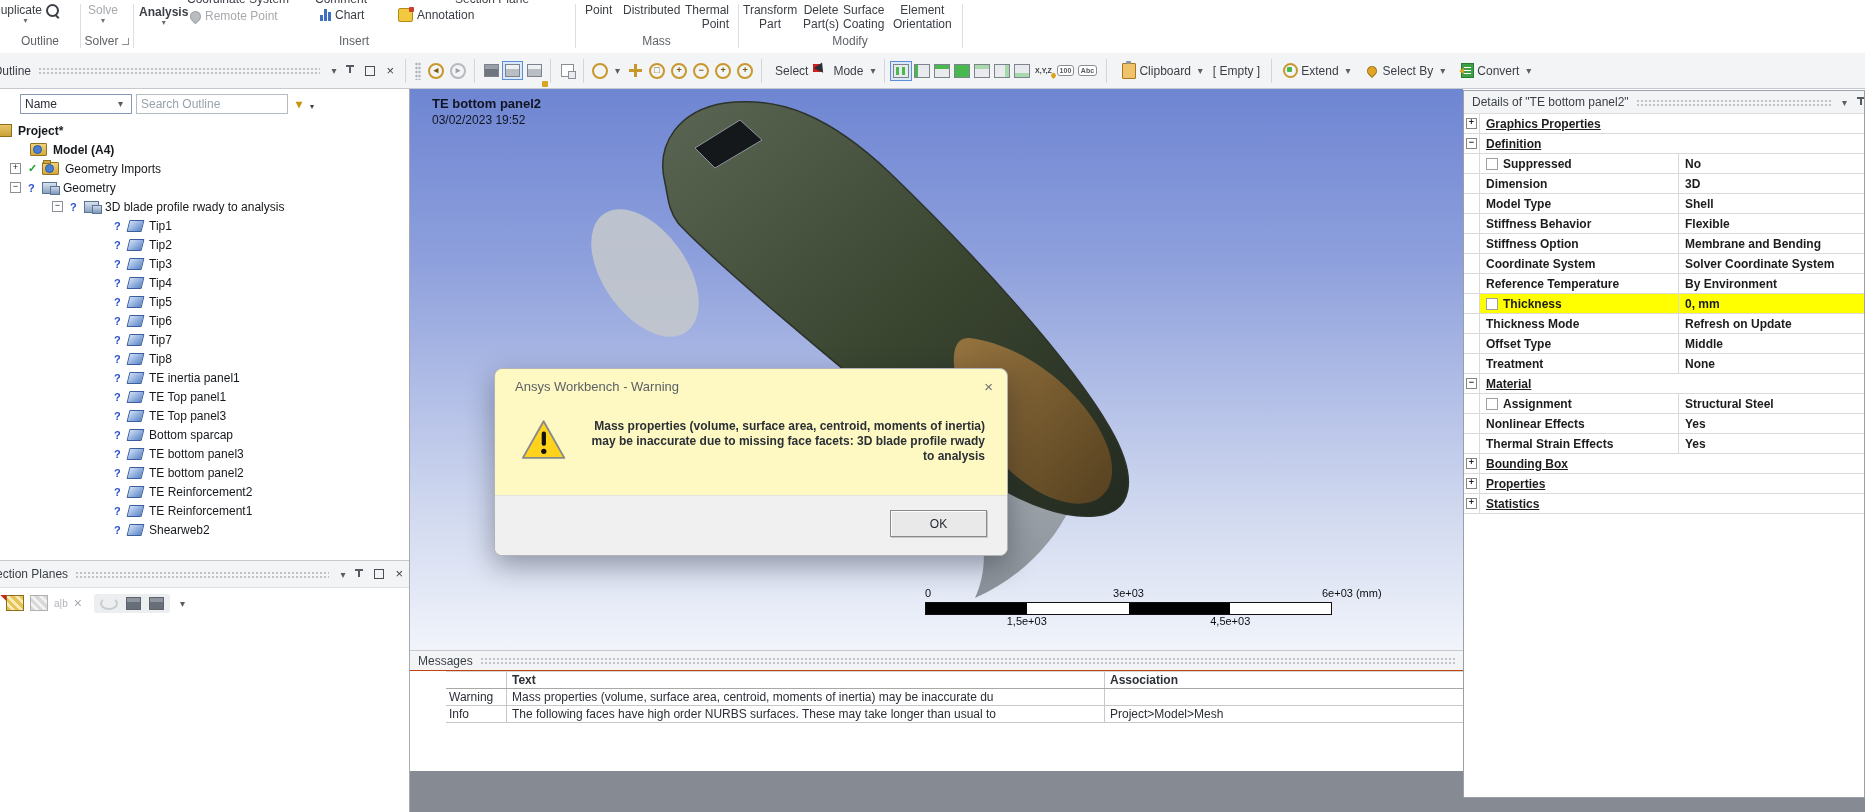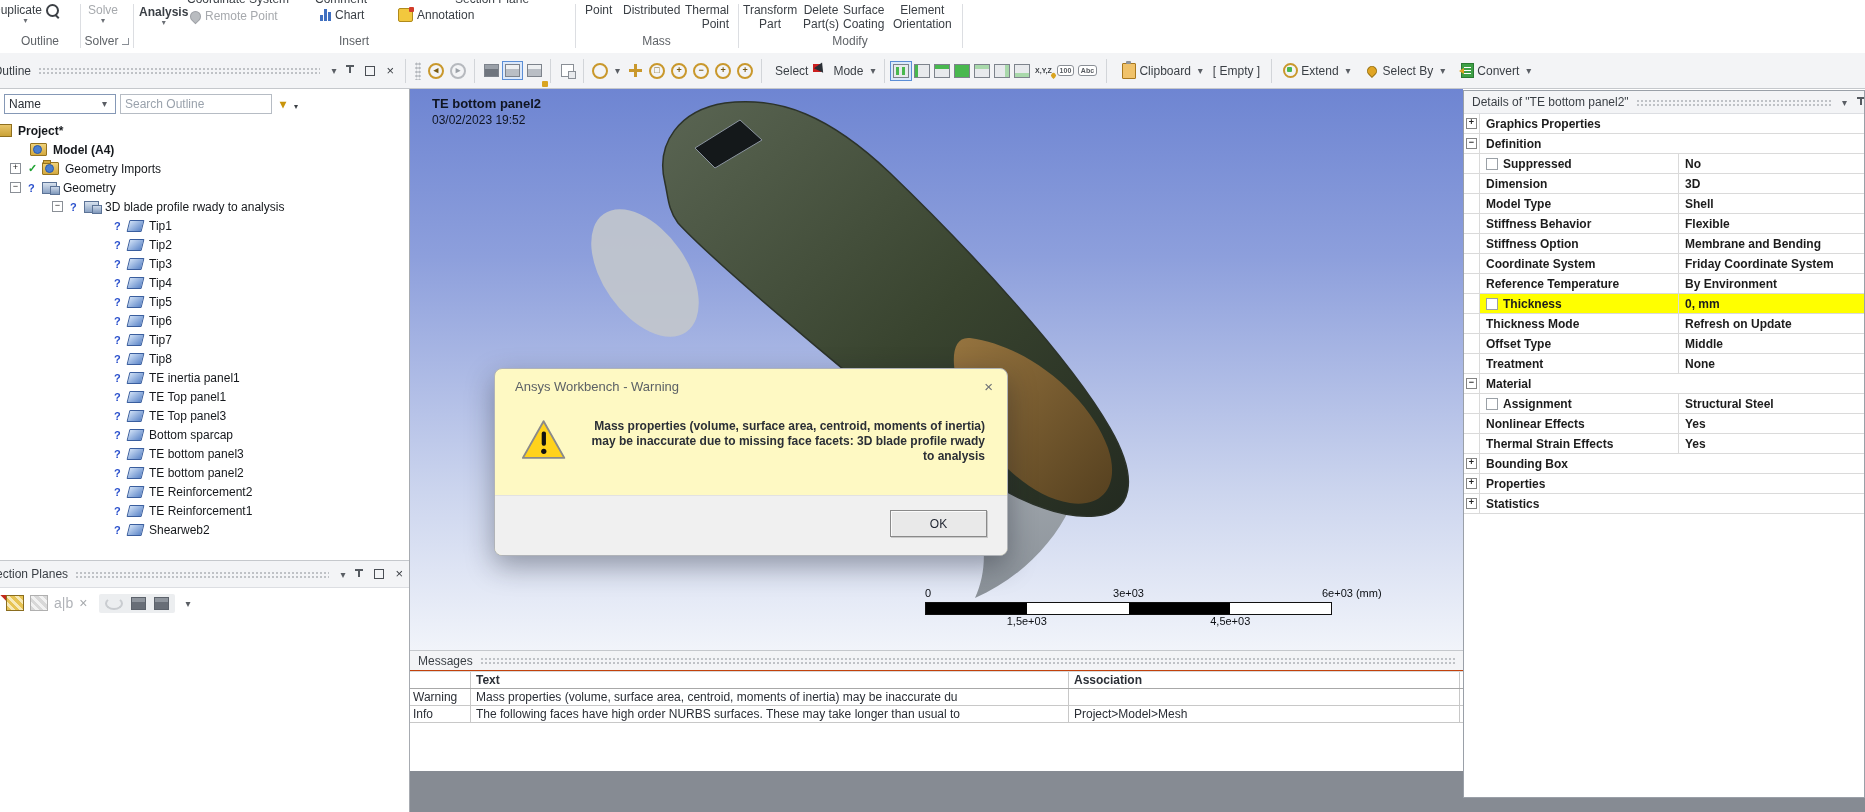--- a/index.html
+++ b/index.html
@@ -72,21 +72,21 @@
   .clip-ic{width:12px;height:14px;background:#f0c26a;border:1px solid #a8781e;border-radius:1px;position:relative;}
   .clip-ic::before{content:"";position:absolute;left:3px;top:-3px;width:5px;height:3px;background:#8f949b;border-radius:1px;}
   .ext-ic{width:11px;height:11px;border:2px solid #c9982c;border-radius:50%;position:relative;}
   .ext-ic::after{content:"";position:absolute;left:2px;top:2px;width:5px;height:5px;background:#49b84f;border-radius:1px;}
   .goldpin{width:8px;height:8px;border-radius:50% 50% 50% 0;background:#e0a524;border:1px solid #9a7210;transform:rotate(-45deg);margin:0 3px;}
   .conv-ic{width:11px;height:13px;background:#3fa046;border:1px solid #2a7a32;position:relative;margin-left:6px;}
   .conv-ic::before{content:"";position:absolute;left:2px;top:3px;width:7px;height:1px;background:#fff;box-shadow:0 3px 0 #fff,0 6px 0 #fff;}
   .conv-ic::after{content:"";position:absolute;left:-6px;top:4px;border:3px solid transparent;border-right:5px solid #d9a420;}
   
   #outline-panel{position:absolute;left:0;top:88px;width:410px;height:472px;background:#fff;border-right:1px solid #a7abb1;box-sizing:border-box;z-index:2;}
-  #filter-row{display:flex;align-items:center;height:27px;padding:2px 4px;gap:4px;}
+  #filter-row{display:flex;align-items:center;height:27px;padding:2px 20px;gap:4px;}
   .namebox{width:112px;height:20px;border:1px solid #8598b6;background:#fff;display:flex;align-items:center;justify-content:space-between;padding:0 4px;box-sizing:border-box;}
   .searchbox{width:152px;height:20px;border:1px solid #b6bcc4;box-sizing:border-box;font-family:"Liberation Sans",sans-serif;font-size:12px;color:#3a3f45;padding:0 4px;}
   .searchbox::placeholder{color:#9aa2ac;}
   .goldchev{color:#c8940a;font-size:12px;font-weight:700;margin-left:4px;}
   .tinychev{color:#3c4046;font-size:8px;margin-left:4px;margin-top:6px;}
   #tree{margin-top:2px;}
   .trow{display:flex;align-items:center;height:19px;white-space:nowrap;}
   .exp{width:9px;height:9px;border:1px solid #8a8f96;background:#fff;font-size:9px;line-height:7px;text-align:center;color:#222;flex:none;margin-right:7px;}
   .exp:empty{visibility:hidden;border:none;width:0;margin-right:0;}
   .tst{flex:none;font-weight:700;font-size:11px;color:#2a50cc;margin-right:4px;width:10px;}
@@ -107,21 +107,21 @@
   .i-surface .ticon{width:13px;height:10px;background:linear-gradient(135deg,#cfe0f6,#5d86c8);border:1px solid #3a5e9e;transform:skewX(-14deg);border-radius:1px;}
   
   #section-panel{position:absolute;left:0;top:560px;width:410px;height:252px;background:#fff;border-right:1px solid #a7abb1;box-sizing:border-box;z-index:2;}
   #section-header{height:26px;display:flex;align-items:center;background:#f3f4f6;border-top:1px solid #c5c8cc;border-bottom:1px solid #dcdee2;padding-left:2px;overflow:hidden;}
   #section-header .phdr-title{margin-left:-14px;}
   #section-toolbar{display:flex;align-items:center;height:30px;padding-left:6px;gap:6px;}
   .sp-ic{width:16px;height:14px;flex:none;}
   .sp-new{background:repeating-linear-gradient(45deg,#e7c353 0 3px,#f7e9b8 3px 6px);border:1px solid #8a6d1f;position:relative;}
   .sp-new::after{content:"";position:absolute;left:-5px;top:-5px;border:4px solid transparent;border-bottom-color:#c22a1a;transform:rotate(45deg);}
   .sp-edit{background:repeating-linear-gradient(45deg,#d8d8d8 0 3px,#f2f2f2 3px 6px);border:1px solid #b0b0b0;}
-  .sp-label{font-size:14px;color:#b0b3b8;width:auto;}
+  .sp-label{font-size:10px;color:#b0b3b8;width:auto;}
   .sp-x{color:#a6a9ad;font-size:14px;}
   .sp-group{display:flex;align-items:center;gap:8px;background:#eceef0;padding:3px 6px;margin-left:6px;border-radius:2px;}
   .sp-swirl{width:14px;height:9px;border-radius:50%;border:2px solid #c9ccd0;border-top-color:transparent;}
   .sp-cube{width:13px;height:11px;background:linear-gradient(180deg,#8f959d 0 4px,#686e77 4px);border:1px solid #5c626b;}
   
   #viewport{position:absolute;left:410px;top:88px;width:1053px;height:562px;background:linear-gradient(180deg,#6e85d2 0%,#8d9fdc 30%,#ccd5ee 72%,#f1f4fa 100%);overflow:hidden;z-index:1;}
   #vp-annot{position:absolute;left:22px;top:8px;color:#101522;line-height:16px;}
   #vp-annot .t1{font-weight:700;font-size:13px;}
   #vp-annot .t2{font-size:12px;}
   #ruler{position:absolute;left:515px;top:514px;width:407px;}
@@ -141,29 +141,29 @@
   #dialog .dfooter{height:60px;background:#f0f0f0;border-top:1px solid #e2e2e2;display:flex;align-items:flex-start;justify-content:flex-end;padding:14px 20px 0 0;box-sizing:border-box;}
   #ok-btn{width:95px;height:25px;background:#e9e9e9;border:1px solid #8a8a8a;box-shadow:inset 1px 1px 0 #fbfbfb,1px 1px 0 #c9c9c9;font-size:12px;color:#1f2430;display:flex;align-items:center;justify-content:center;}
   
   #details-panel{position:absolute;left:1463px;top:90px;width:402px;height:708px;background:#fff;border:1px solid #9aa0a8;box-sizing:border-box;z-index:20;overflow:hidden;}
   #details-header{height:22px;display:flex;align-items:center;background:#f3f4f6;border-bottom:1px solid #dcdee2;padding:0 2px 0 8px;overflow:hidden;}
   .drow{display:flex;align-items:center;height:19px;border-bottom:1px solid #dadada;font-weight:600;font-size:12px;color:#1c1c1c;}
   .dgut{width:15px;align-self:stretch;border-right:1px solid #dadada;display:flex;align-items:center;justify-content:center;flex:none;}
   .dexp{width:9px;height:9px;border:1px solid #848484;background:#fff;font-size:9px;line-height:7px;text-align:center;color:#222;}
   .dexp:empty{display:none;}
   .dlab{width:198px;display:flex;align-items:center;gap:5px;padding-left:6px;align-self:stretch;box-sizing:border-box;flex:none;}
-  .cat .dlab{width:auto;flex:1;font-weight:700;}
+  .cat .dlab{width:auto;flex:1;font-weight:700;text-decoration:underline;}
   .dval{flex:1;padding-left:6px;display:flex;align-items:center;align-self:stretch;border-left:1px solid #dadada;}
   .hl .dlab,.hl .dval{background:#ffff00;}
   .dcb{display:none;width:10px;height:10px;border:1px solid #9aa0a6;background:#fff;flex:none;}
   .cb .dcb{display:inline-block;}
   
   #messages-panel{position:absolute;left:410px;top:650px;width:1053px;height:120px;background:#fff;border-top:1px solid #c5c8cc;z-index:1;}
   #messages-header{height:19px;display:flex;align-items:center;background:#f3f4f6;border-bottom:1px solid #c2410c;padding-left:8px;}
-  .mhead,.mrow{display:flex;height:16px;align-items:center;font-size:12px;}
+  .mhead,.mrow{display:flex;height:16px;align-items:center;font-size:12px;margin-left:36px;}
   .mhead{font-weight:700;}
   .mtag{width:57px;flex:none;padding-left:3px;border-right:1px solid #c8c8c8;align-self:stretch;display:flex;align-items:center;overflow:hidden;white-space:nowrap;}
   .mtext{width:592px;flex:none;padding-left:5px;border-right:1px solid #c8c8c8;align-self:stretch;display:flex;align-items:center;overflow:hidden;white-space:nowrap;}
   .massoc{width:385px;flex:none;padding-left:5px;border-right:1px solid #c8c8c8;align-self:stretch;display:flex;align-items:center;overflow:hidden;white-space:nowrap;}
   .mts{flex:1;padding-left:5px;overflow:hidden;white-space:nowrap;align-self:stretch;display:flex;align-items:center;}
   .mrow{border-bottom:1px solid #c8c8c8;}
   .mhead{border-bottom:1px solid #a8a8a8;border-top:1px solid #d8d8d8;}
   
   #bottom-strip{position:absolute;left:410px;top:770px;width:1455px;height:42px;background:#868b93;z-index:0;}
 </style>
@@ -632,21 +632,21 @@
         <span class="dlab">
           <span>Stiffness Option</span>
         </span>
         <span class="dval">Membrane and Bending</span>
       </div>
       <div class="drow prop">
         <span class="dgut"></span>
         <span class="dlab">
           <span>Coordinate System</span>
         </span>
-        <span class="dval">Friday Coordinate System</span>
+        <span class="dval">Solver Coordinate System</span>
       </div>
       <div class="drow prop">
         <span class="dgut"></span>
         <span class="dlab">
           <span>Reference Temperature</span>
         </span>
         <span class="dval">By Environment</span>
       </div>
       <div class="drow prop cb hl">
         <span class="dgut"></span>

